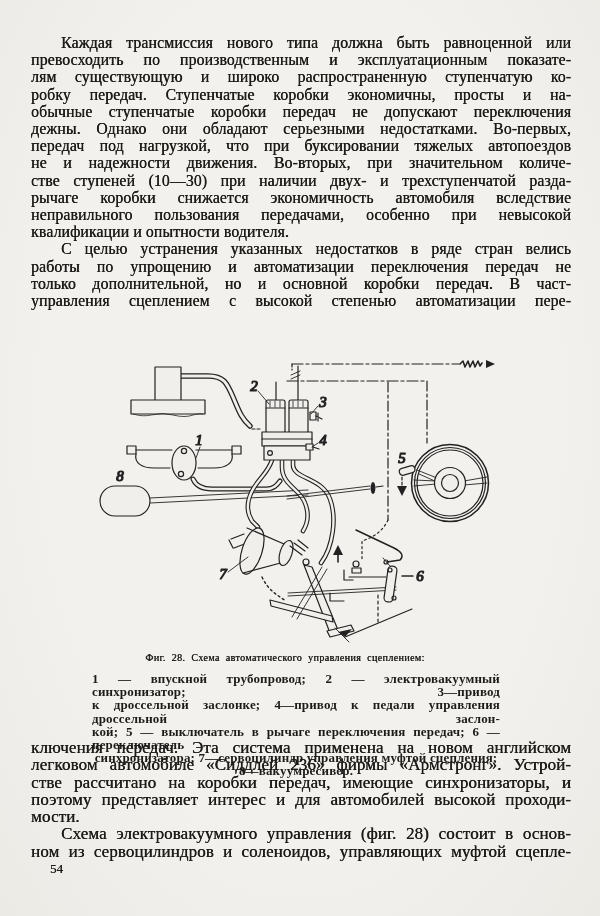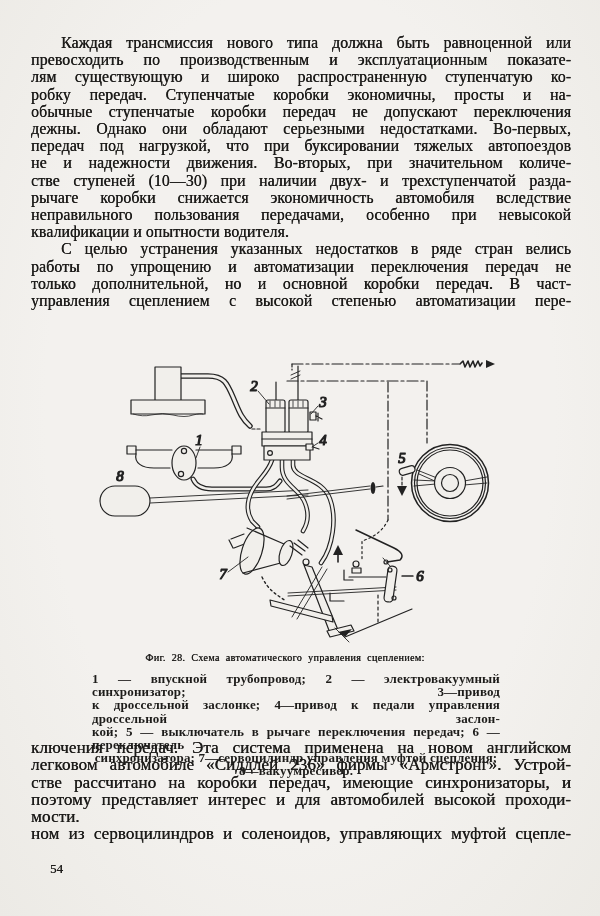--- a/index.html
+++ b/index.html
@@ -201,17 +201,18 @@
 
 <div class="bodytext2">
   <div class="para">
       <div class="tline">ключения передач. Эта система применена на новом английском</div>
       <div class="tline">легковом автомобиле «Сиддлей 236» фирмы «Армстронг». Устрой-</div>
       <div class="tline">стве рассчитано на коробки передач, имеющие синхронизаторы, и</div>
       <div class="tline">поэтому представляет интерес и для автомобилей высокой проходи-</div>
       <div class="tline last">мости.</div>
     </div>
   <div class="para">
+      <div class="tline ind">Схема электровакуумного управления (фиг. 28) состоит в основ-</div>
       <div class="tline">ном из сервоцилиндров и соленоидов, управляющих муфтой сцепле-</div>
     </div>
 </div>
 
 <div class="pagenum">54</div>
 
 </body></html>

